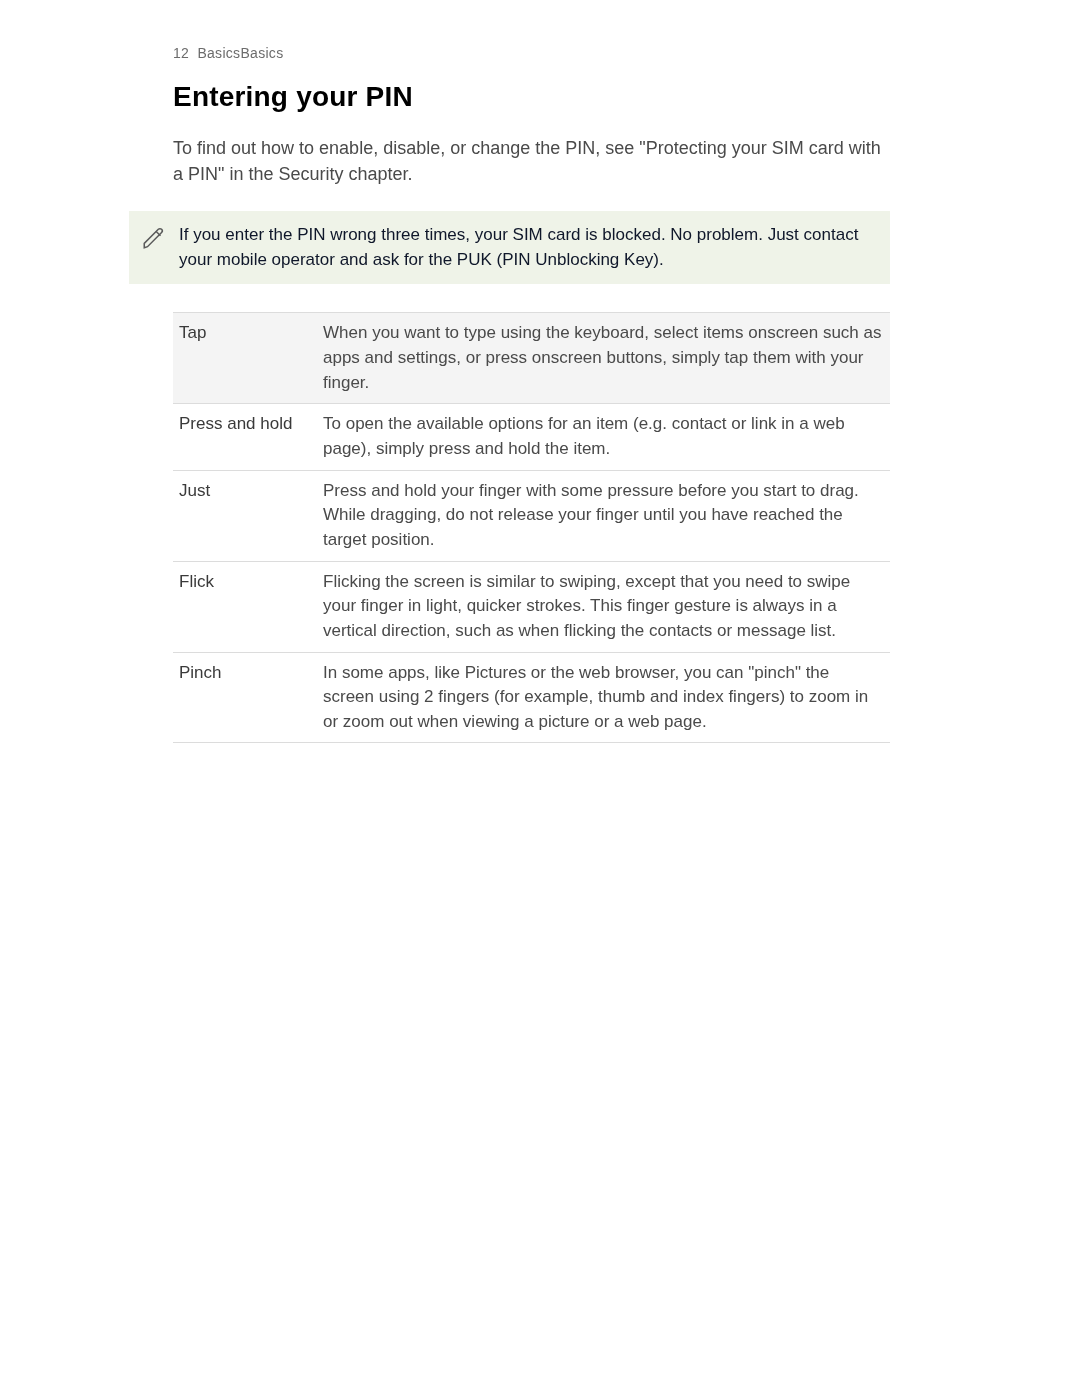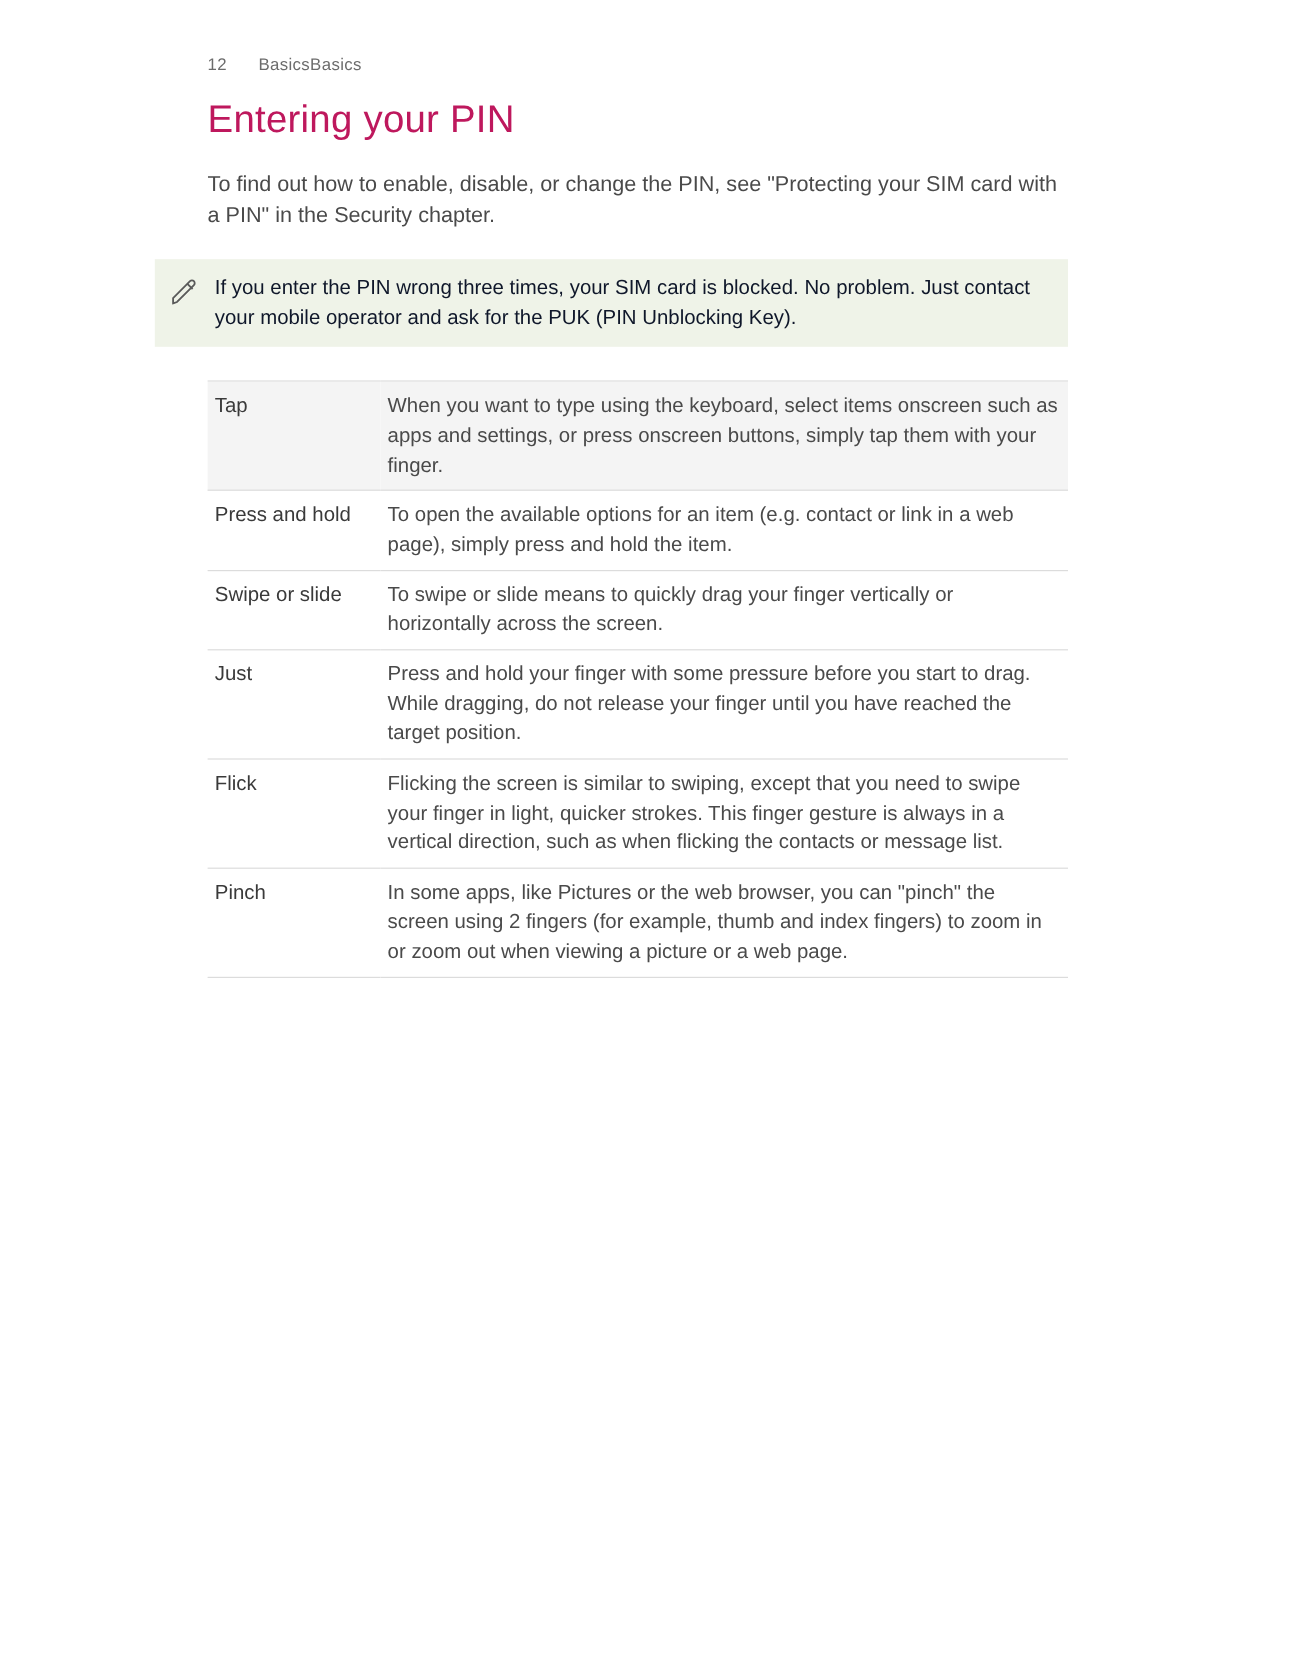--- a/index.html
+++ b/index.html
@@ -18,31 +18,31 @@
   }
   .header-line {
     position: absolute;
     left: 173px;
     top: 45px;
     font-size: 14px;
     color: #6c6c6c;
     letter-spacing: 0.3px;
   }
   .header-line .pagenum {
-    margin-right: 22px;
+    margin-right: 4px;
   }
   .content {
     margin-left: 173px;
     width: 717px;
     padding-top: 36px;
   }
   h2.section-heading {
-    color: #be185d;
-    font-weight: 400;
-    font-size: 32px;
+    color: #000000;
+    font-weight: 700;
+    font-size: 28px;
     margin: 0 0 22px 0;
     letter-spacing: 0.2px;
   }
   p.body {
     font-size: 18px;
     line-height: 1.45;
     color: #4a4a4a;
     margin: 0 0 16px 0;
   }
   .enter-word {
@@ -126,24 +126,20 @@
       <tbody>
         <tr>
           <td class="term">Tap</td>
           <td>When you want to type using the keyboard, select items onscreen such as apps and settings, or press onscreen buttons, simply tap them with your finger.</td>
         </tr>
         <tr>
           <td class="term">Press and hold</td>
           <td>To open the available options for an item (e.g. contact or link in a web page), simply press and hold the item.</td>
         </tr>
         <tr>
-          <td class="term">Swipe or slide</td>
-          <td>To swipe or slide means to quickly drag your finger vertically or horizontally across the screen.</td>
-        </tr>
-        <tr>
           <td class="term">Just</td>
           <td>Press and hold your finger with some pressure before you start to drag. While dragging, do not release your finger until you have reached the target position.</td>
         </tr>
         <tr>
           <td class="term">Flick</td>
           <td>Flicking the screen is similar to swiping, except that you need to swipe your finger in light, quicker strokes. This finger gesture is always in a vertical direction, such as when flicking the contacts or message list.</td>
         </tr>
         <tr>
           <td class="term">Pinch</td>
           <td>In some apps, like Pictures or the web browser, you can "pinch" the screen using 2 fingers (for example, thumb and index fingers) to zoom in or zoom out when viewing a picture or a web page.</td>

